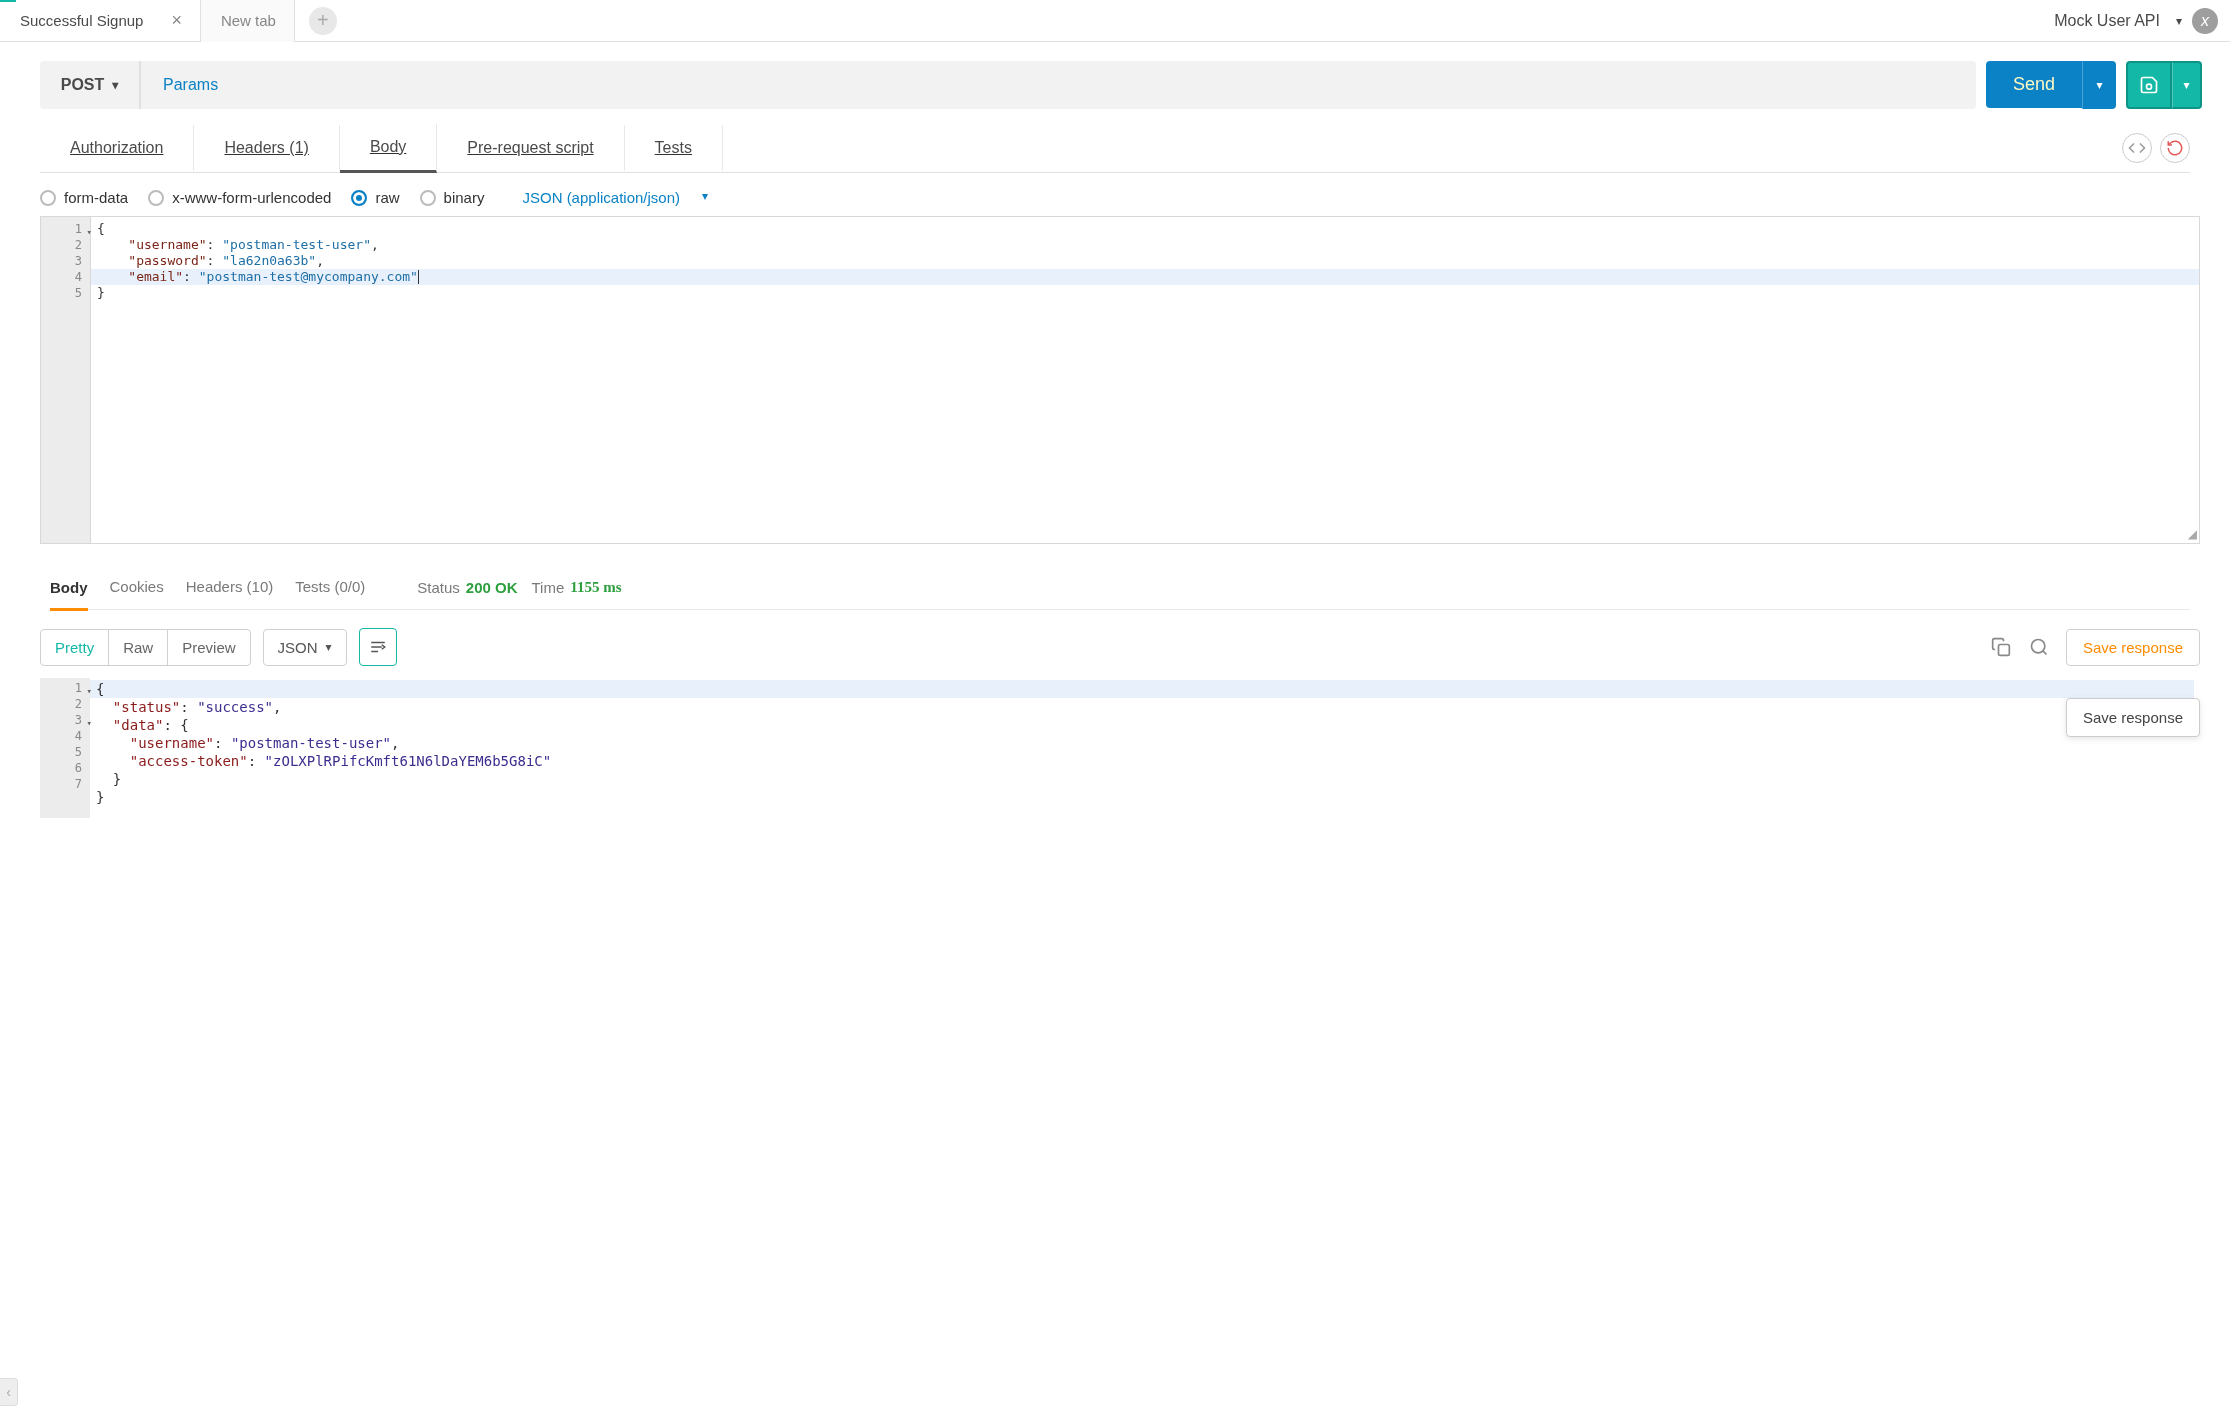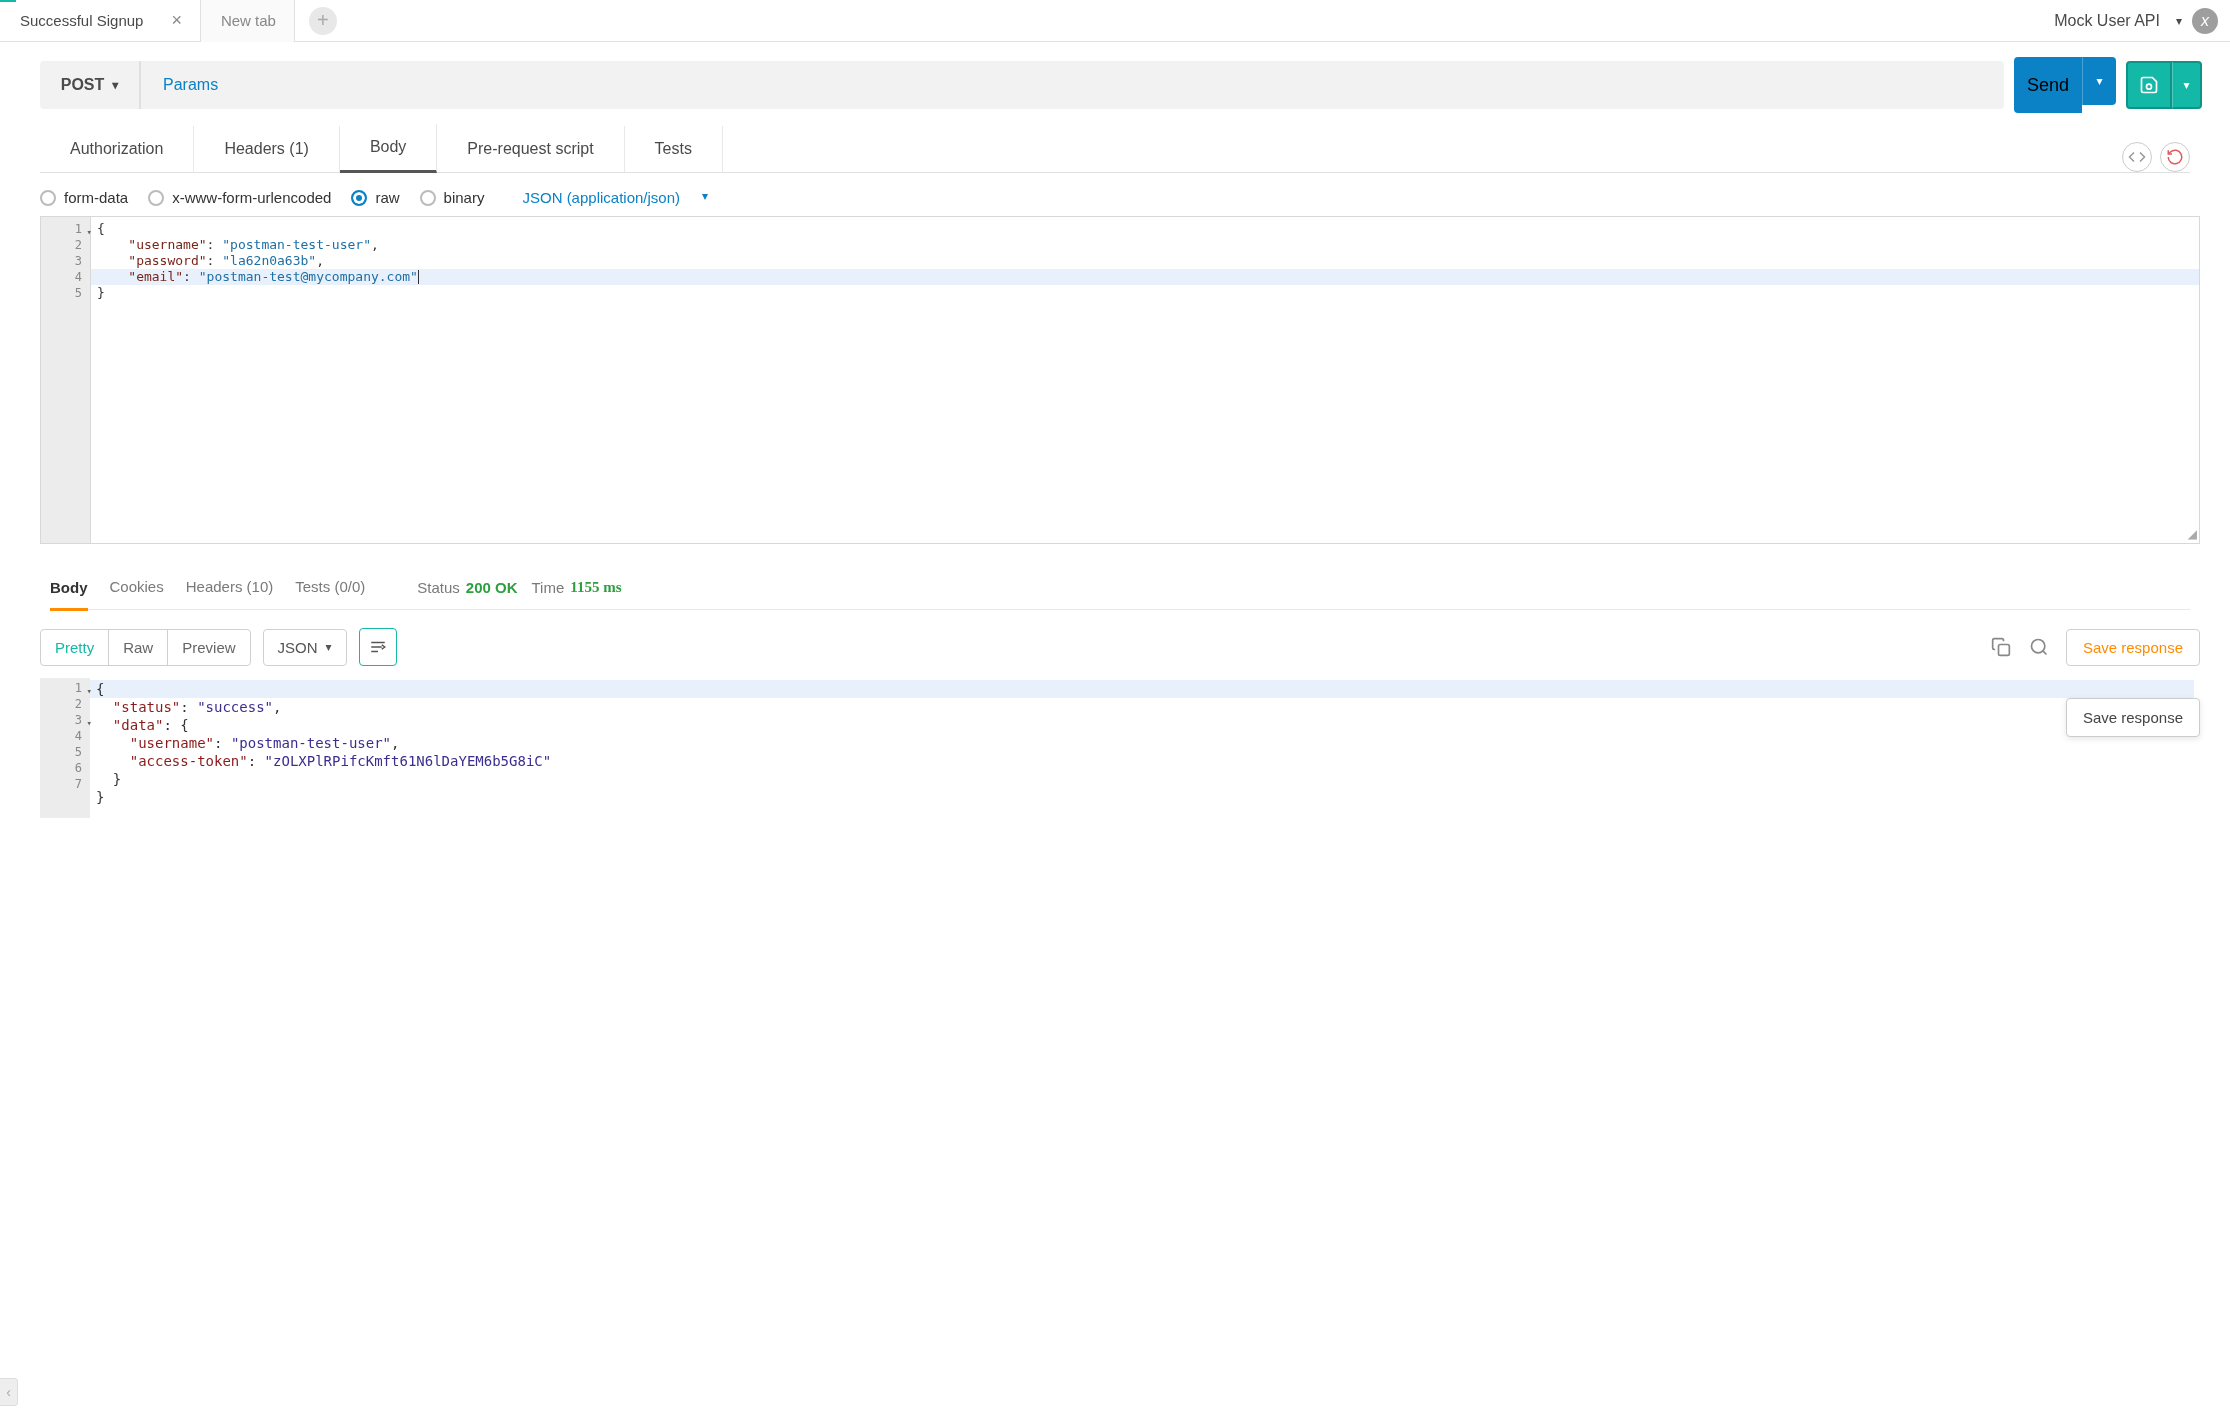--- a/index.html
+++ b/index.html
@@ -16,28 +16,28 @@
 .env-select { color: #4a4a4a; font-size: 16px; display: flex; align-items: center; gap: 16px; cursor: pointer; }
 .env-icon { width: 26px; height: 26px; border-radius: 50%; background: #9e9e9e; display: flex; align-items: center; justify-content: center; color: #fff; font-style: italic; font-size: 16px; cursor: pointer; }
 
 
 .request-bar { display: flex; align-items: center; margin: 18px 28px 0 40px; height: 50px; gap: 10px; }
 .req-input-wrap { flex: 1; display: flex; align-items: center; background: #f2f2f2; border-radius: 4px; height: 48px; }
 .method-select { width: 100px; height: 100%; display: flex; align-items: center; justify-content: center; gap: 8px; font-weight: 600; color: #4a4a4a; font-size: 16px; border-right: 1px solid #e0e0e0; cursor: pointer; }
 .url-input { flex: 1; border: none; background: transparent; height: 100%; padding: 0 16px; font-size: 17px; color: #333; outline: none; }
 .params-link { padding: 0 22px; color: #0b82c6; font-size: 16px; border-left: 1px solid #e0e0e0; height: 100%; display: flex; align-items: center; cursor: pointer; }
 .send-btn-group { display: flex; }
-.send-btn { background: #0b82c6; color: #000000; font-size: 18px; font-weight: 400; border: none; height: 56px; padding: 0 13px; border-radius: 4px 0 0 4px; cursor: pointer; }
+.send-btn { background: #0b82c6; color: #fef9c3; font-size: 18px; font-weight: 400; border: none; height: 47px; padding: 0 27px; border-radius: 4px 0 0 4px; cursor: pointer; }
 .send-dd { background: #0b82c6; color: #fff; border: none; height: 48px; width: 34px; border-radius: 0 4px 4px 0; border-left: 1px solid rgba(255,255,255,0.25); cursor: pointer; display: flex; align-items: center; justify-content: center; }
 .save-btn-group { display: flex; }
 .save-btn { background: #14b8a6; color: #fff; border: none; height: 48px; width: 46px; border-radius: 4px 0 0 4px; cursor: pointer; display: flex; align-items: center; justify-content: center; border: 2px solid #0d9488; }
 .save-dd { background: #14b8a6; color: #fff; border: none; height: 48px; width: 30px; border-radius: 0 4px 4px 0; border-left: 1px solid rgba(255,255,255,0.25); cursor: pointer; display: flex; align-items: center; justify-content: center; border-top: 2px solid #0d9488; border-right: 2px solid #0d9488; border-bottom: 2px solid #0d9488;}
 
 
-.req-tabs { display: flex; align-items: flex-end; margin: 14px 40px 0 40px; border-bottom: 1px solid #e0e0e0; position: relative; }
+.req-tabs { display: flex; align-items: center; margin: 14px 40px 0 40px; border-bottom: 1px solid #e0e0e0; position: relative; text-decoration: underline; }
 .req-tab { padding: 14px 30px; font-size: 16px; color: #4a4a4a; border-right: 1px solid #e8e8e8; cursor: pointer; }
 .req-tab.active { border-bottom: 3px solid #555; margin-bottom: -1px; }
 .req-tabs-right { margin-left: auto; display: flex; gap: 8px; align-items: center; }
 .icon-circle { width: 30px; height: 30px; border-radius: 50%; border: 1px solid #ccc; display: flex; align-items: center; justify-content: center; cursor: pointer; }
 .icon-circle.reset svg { stroke: #e35858; }
 
 
 .body-types { display: flex; align-items: center; gap: 20px; margin: 16px 40px 10px 40px; font-size: 15px; }
 .radio-item { display: flex; align-items: center; gap: 8px; cursor: pointer; }
 .radio-circle { width: 16px; height: 16px; border-radius: 50%; border: 2px solid #bbb; }

